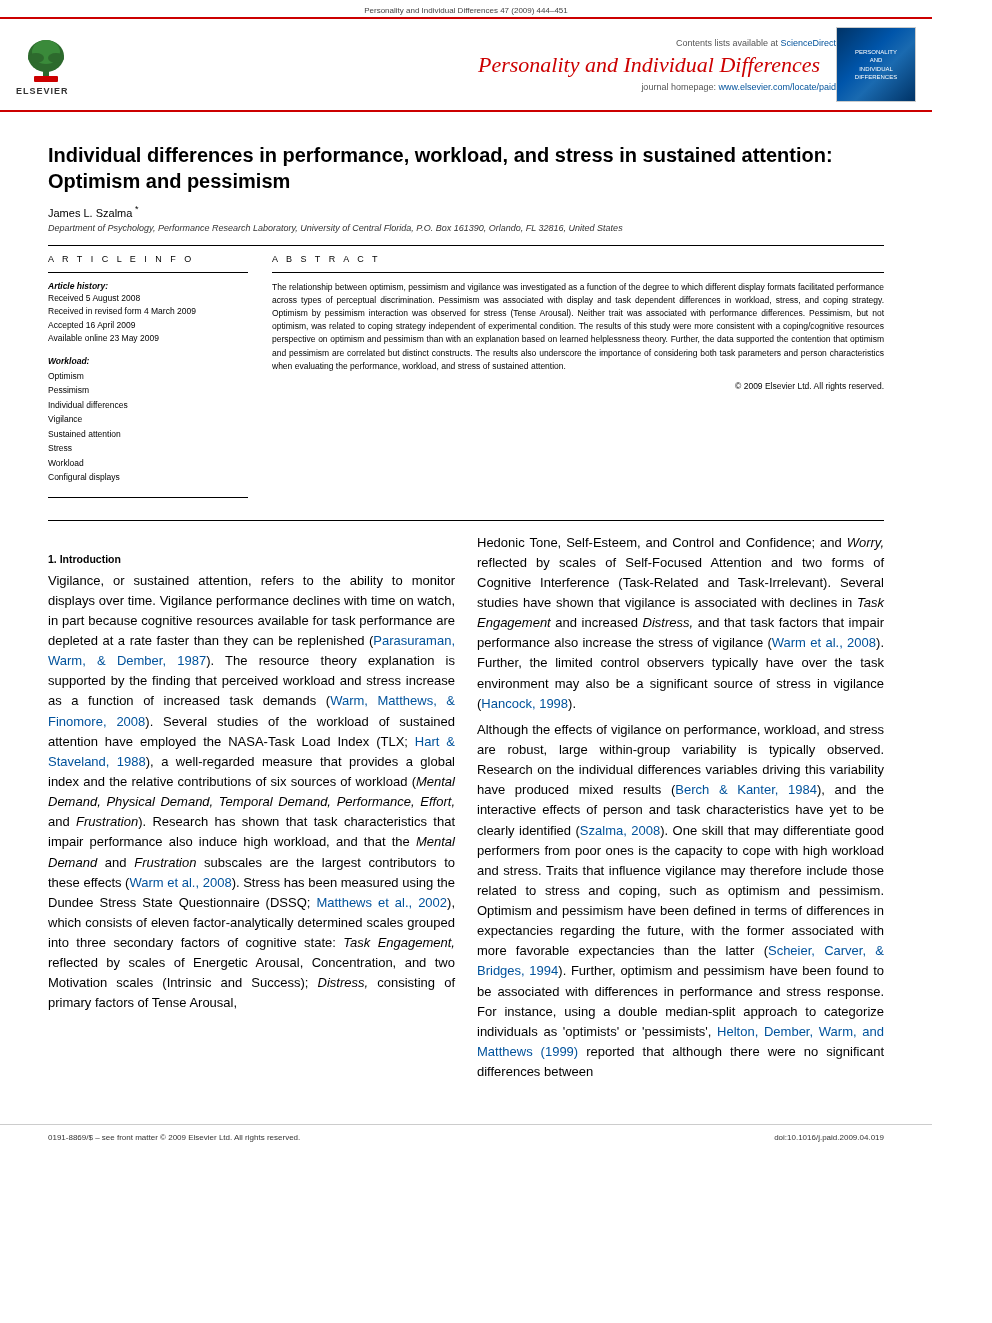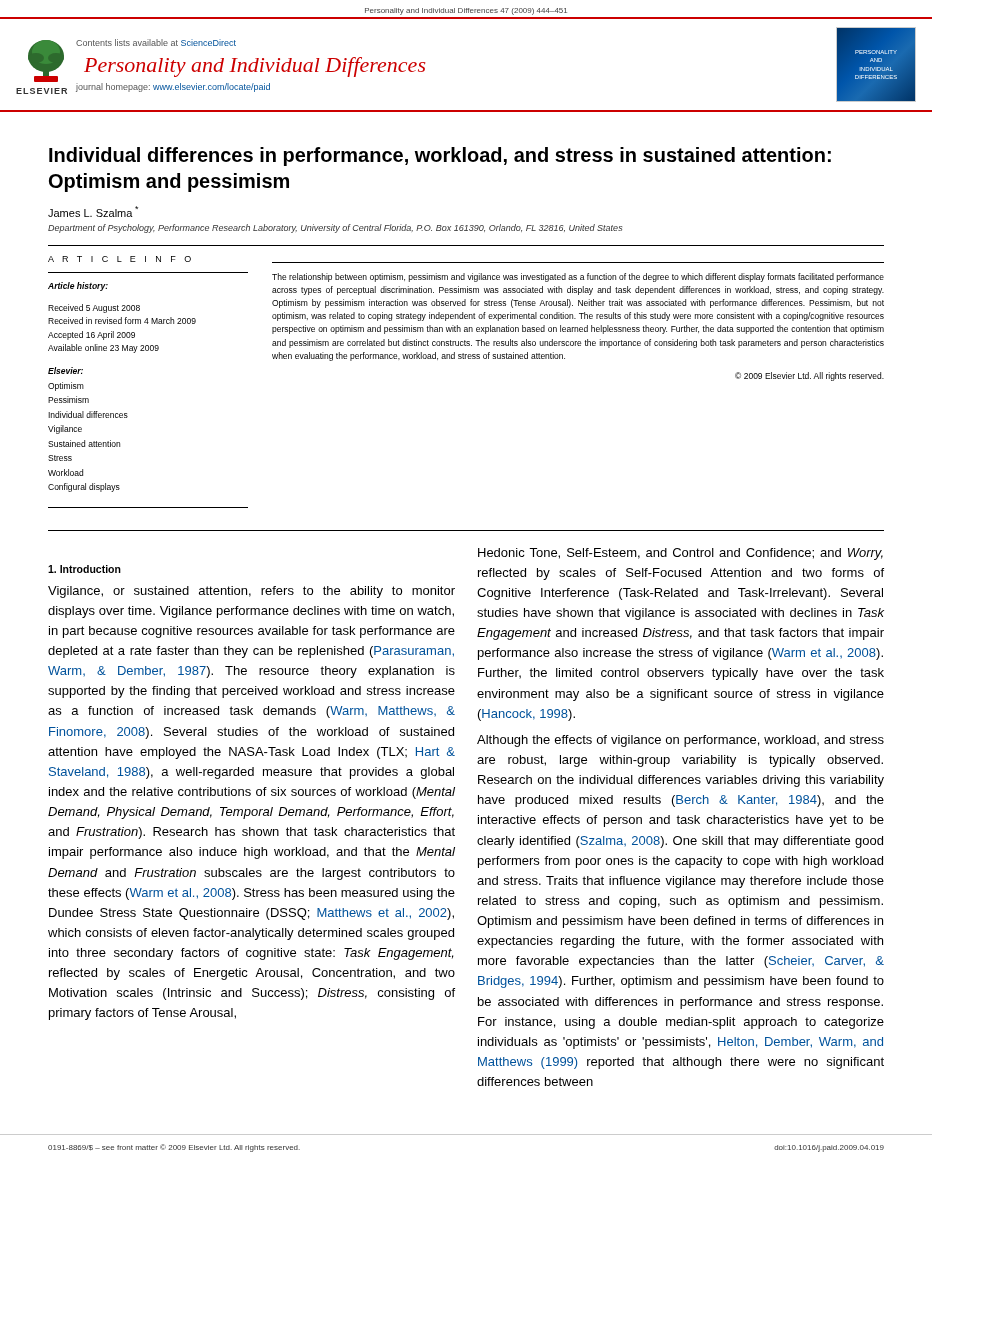--- a/index.html
+++ b/index.html
@@ -53,40 +53,40 @@
       font-size: 9px;
       font-family: Arial, sans-serif;
       color: #333;
       letter-spacing: 1px;
       font-weight: bold;
       margin-top: 2px;
     }
 
     .journal-header-center {
       flex: 1;
-      text-align: left;
+      text-align: right;
     }
 
     .science-direct-text {
       font-size: 9px;
       font-family: Arial, sans-serif;
       color: #555;
     }
 
     .science-direct-link {
       color: #00529b;
       font-size: 9px;
     }
 
     .journal-title {
       font-size: 22px;
       font-family: "Times New Roman", serif;
       color: #c00;
       font-style: italic;
-      margin: 4px 8px;
+      margin: 4px 16px;
     }
 
     .journal-homepage {
       font-size: 9px;
       font-family: Arial, sans-serif;
       color: #555;
     }
 
     .journal-homepage-link {
       color: #00529b;
@@ -178,21 +178,21 @@
       letter-spacing: 3px;
       text-transform: uppercase;
       margin-bottom: 6px;
       color: #000;
     }
 
     .article-history-label {
       font-size: 8.5px;
       font-style: italic;
       font-weight: bold;
-      margin-bottom: 11px;
+      margin-bottom: 1px;
       font-family: Arial, sans-serif;
     }
 
     .article-history-item {
       font-size: 8.5px;
       font-family: Arial, sans-serif;
       line-height: 1.6;
     }
 
     .keywords-label {
@@ -341,34 +341,35 @@
 
       <div class="col-left">
         <div class="section-label">A R T I C L E   I N F O</div>
         <hr class="divider">
         <div class="article-history-label">Article history:</div>
         <div class="article-history-item">Received 5 August 2008</div>
         <div class="article-history-item">Received in revised form 4 March 2009</div>
         <div class="article-history-item">Accepted 16 April 2009</div>
         <div class="article-history-item">Available online 23 May 2009</div>
 
-        <div class="keywords-label">Elsevier:</div>
+        <div class="keywords-label">Workload:</div>
         <div class="keyword-item">Optimism</div>
         <div class="keyword-item">Pessimism</div>
         <div class="keyword-item">Individual differences</div>
         <div class="keyword-item">Vigilance</div>
         <div class="keyword-item">Sustained attention</div>
         <div class="keyword-item">Stress</div>
         <div class="keyword-item">Workload</div>
         <div class="keyword-item">Configural displays</div>
 
         <hr class="divider" style="margin-top:12px;">
       </div>
 
       <div class="col-right">
+        <div class="section-label">A B S T R A C T</div>
         <hr class="divider">
         <div class="abstract-text">The relationship between optimism, pessimism and vigilance was investigated as a function of the degree to which different display formats facilitated performance across types of perceptual discrimination. Pessimism was associated with display and task dependent differences in workload, stress, and coping strategy. Optimism by pessimism interaction was observed for stress (Tense Arousal). Neither trait was associated with performance differences. Pessimism, but not optimism, was related to coping strategy independent of experimental condition. The results of this study were more consistent with a coping/cognitive resources perspective on optimism and pessimism than with an explanation based on learned helplessness theory. Further, the data supported the contention that optimism and pessimism are correlated but distinct constructs. The results also underscore the importance of considering both task parameters and person characteristics when evaluating the performance, workload, and stress of sustained attention.</div>
         <div class="copyright-line">© 2009 Elsevier Ltd. All rights reserved.</div>
       </div>
     </div>
 
     <hr class="divider" style="margin-bottom:12px;">
 
     <div class="body-two-col">
 

